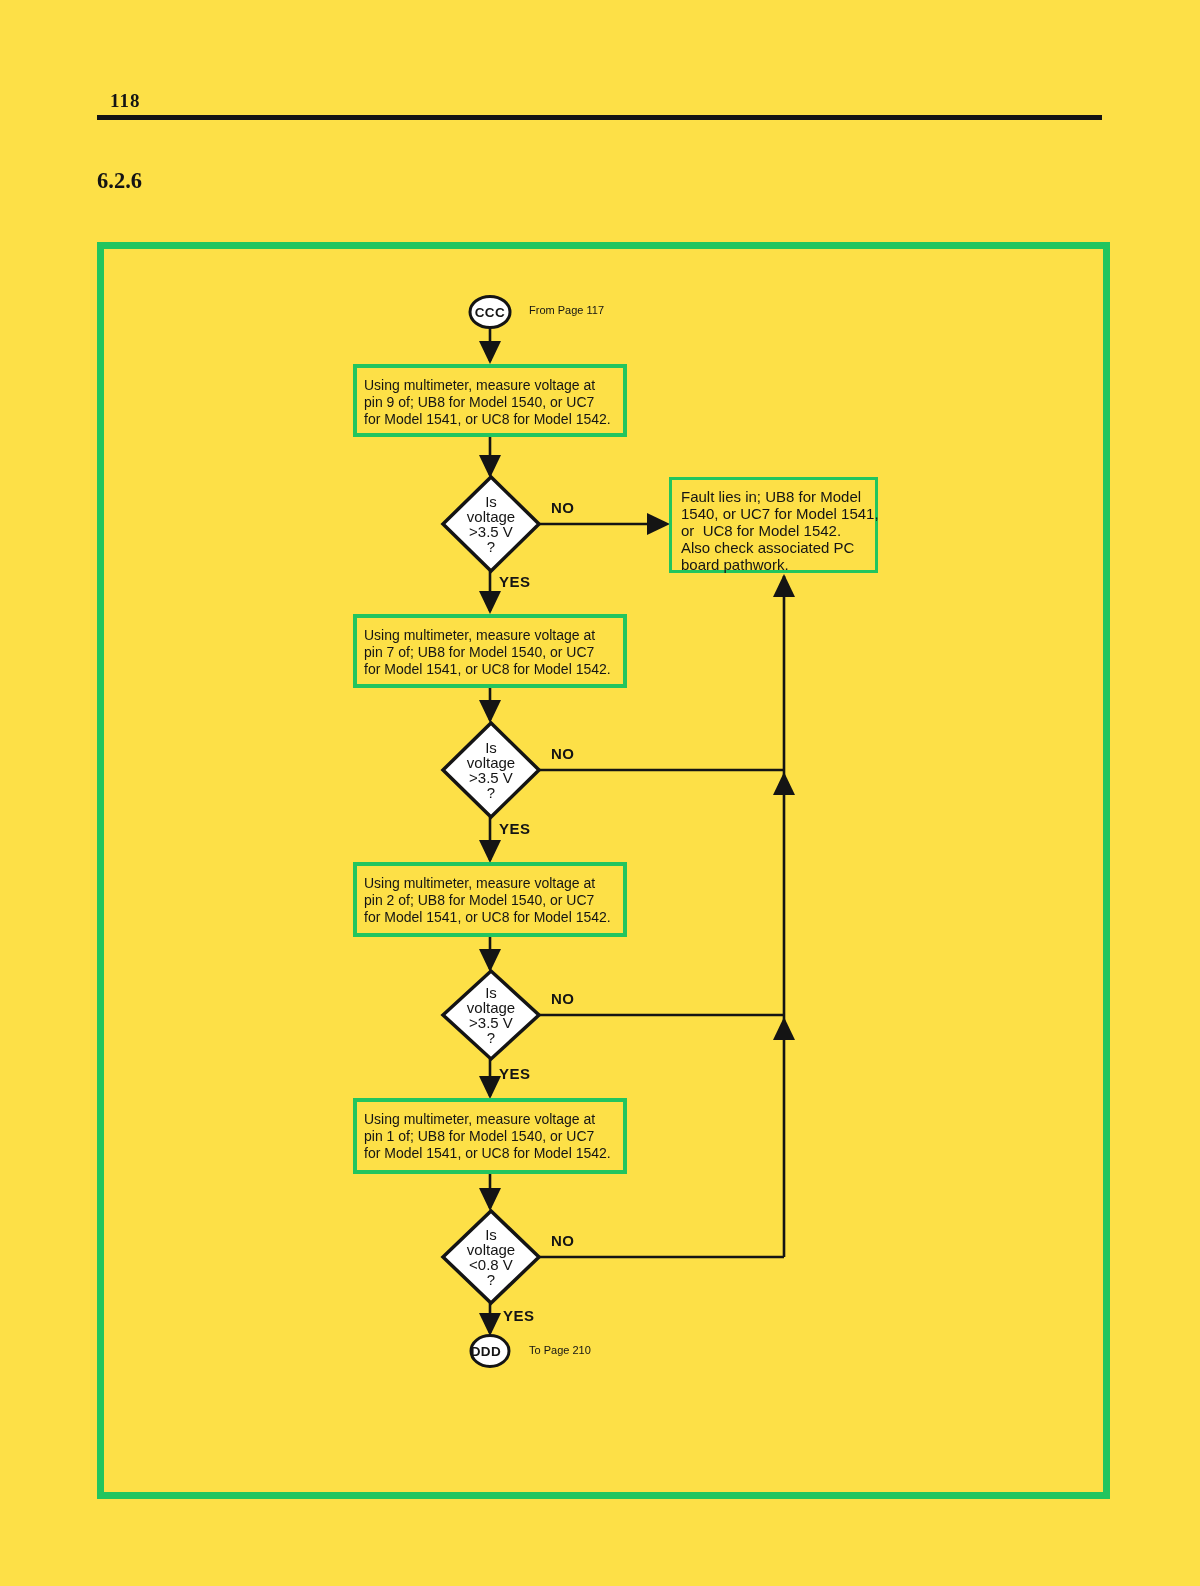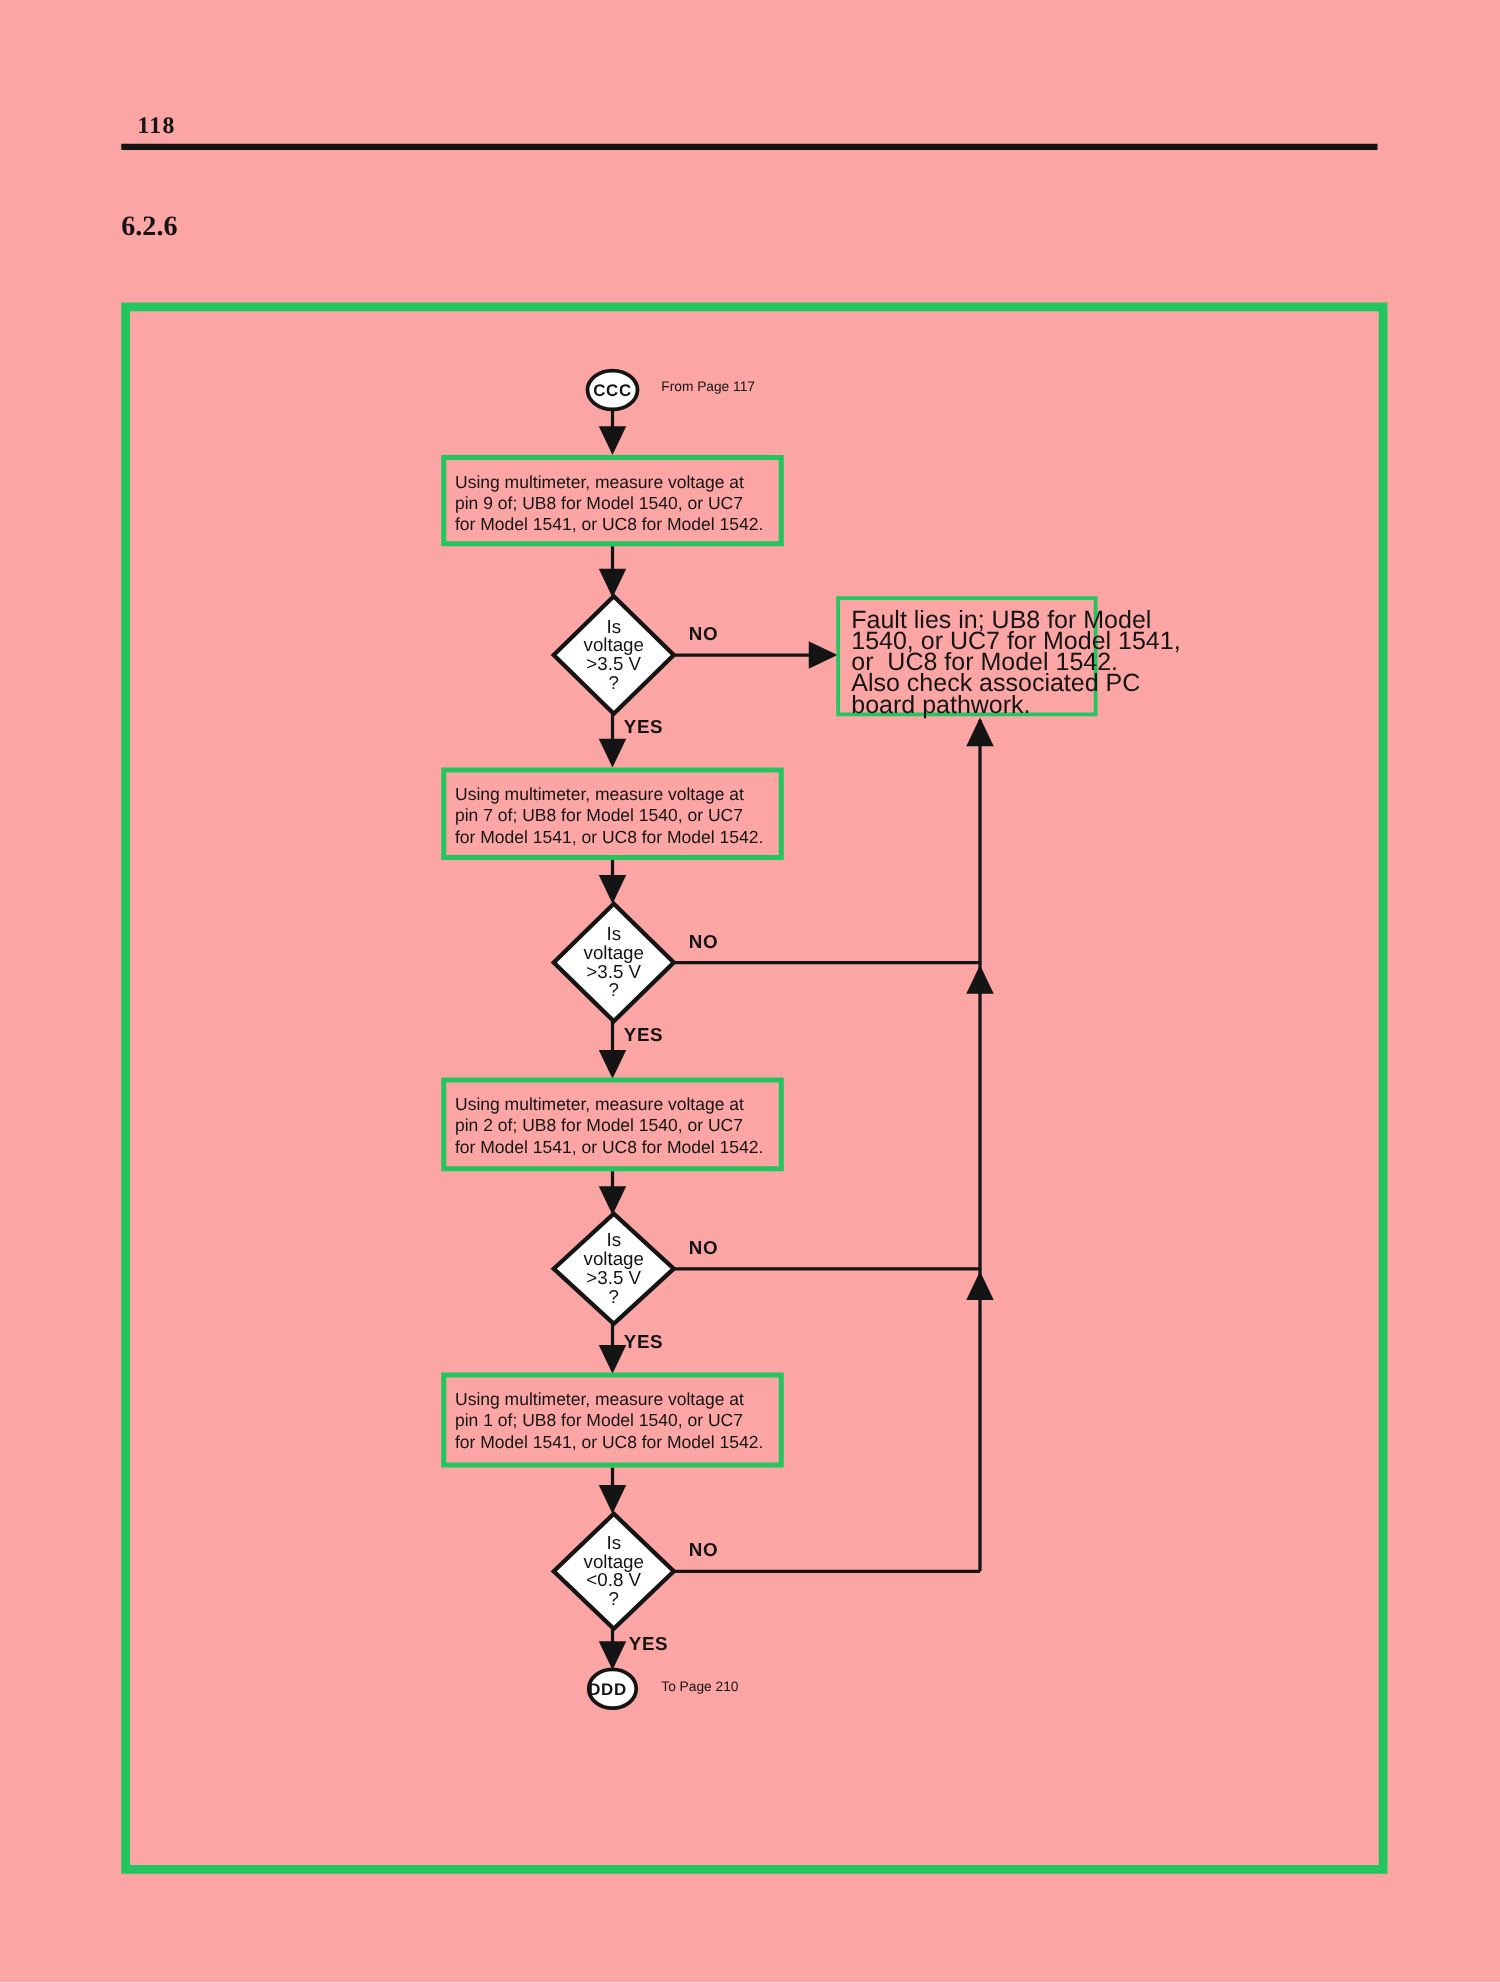--- a/index.html
+++ b/index.html
@@ -1,34 +1,34 @@
 <!DOCTYPE html>
 <html><head>
 <meta charset="utf-8">
 <style>
   html,body{margin:0;padding:0;background:#ffffff;}
   .page{
-    position:relative;width:1200px;height:1586px;background:#fca5a5;
+    position:relative;width:1200px;height:1586px;background:#fde047;
     font-family:"Liberation Sans",sans-serif;color:#141414;overflow:hidden;
   }
   .abs{position:absolute;}
   
   .pagenum{font-family:"Liberation Serif",serif;font-weight:700;font-size:19px;letter-spacing:1px;}
   .hdrtitle{font-family:"Liberation Serif",serif;font-size:17.5px;letter-spacing:0.3px;}
   .hrule{background:#141414;}
   .secnum,.sectitle{font-family:"Liberation Serif",serif;font-weight:700;font-size:22.5px;}
   
   .frame{border:7px solid #22c55e;}
   
   .pbox{
     font-size:14px;line-height:17px;white-space:pre;
     padding:9px 0 0 7px;box-sizing:border-box;
   }
   .faulttext{
-    font-size:20px;line-height:17px;white-space:pre;
+    font-size:15px;line-height:17px;white-space:pre;
     padding:8px 0 0 9px;box-sizing:border-box;
   }
   .dtext{font-size:15px;line-height:15px;white-space:pre;text-align:center;}
   .branch{font-weight:700;font-size:15px;letter-spacing:0.5px;}
   .conlabel{font-weight:700;font-size:13.5px;letter-spacing:0.5px;text-align:center;}
   .caption{font-size:11px;}
   svg.overlay{position:absolute;left:0;top:0;}
 </style>
 </head>
 <body>

